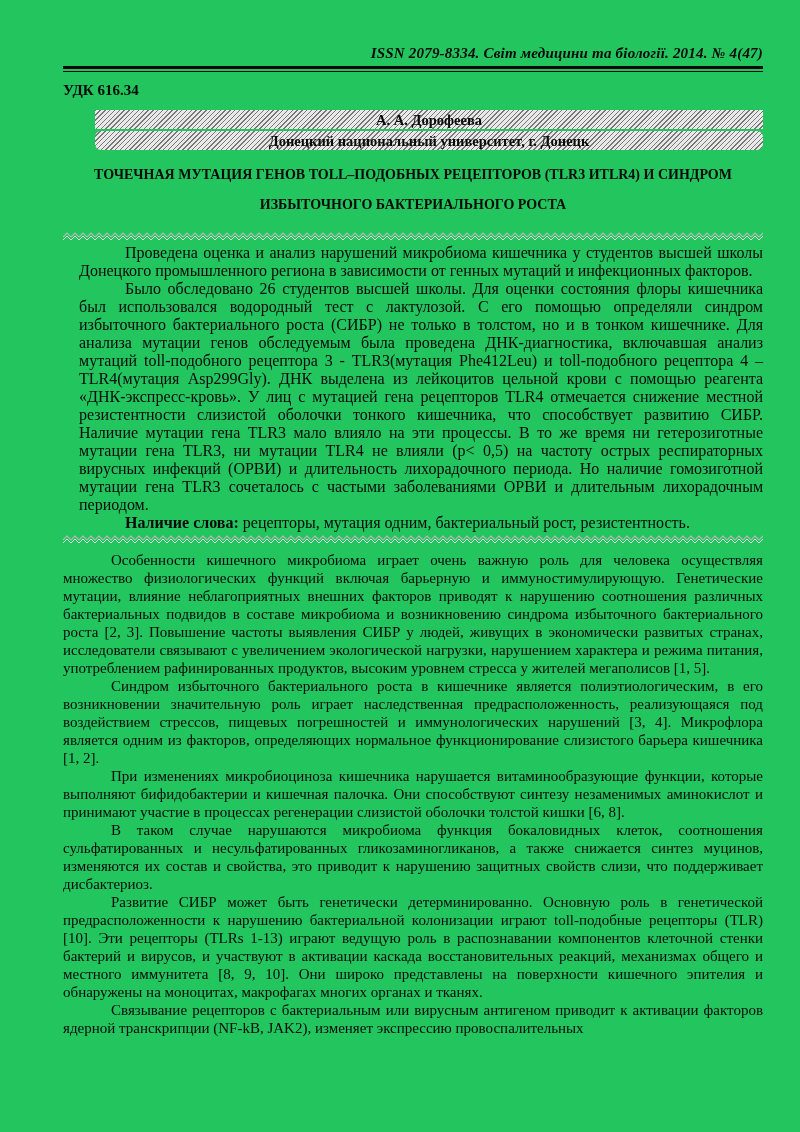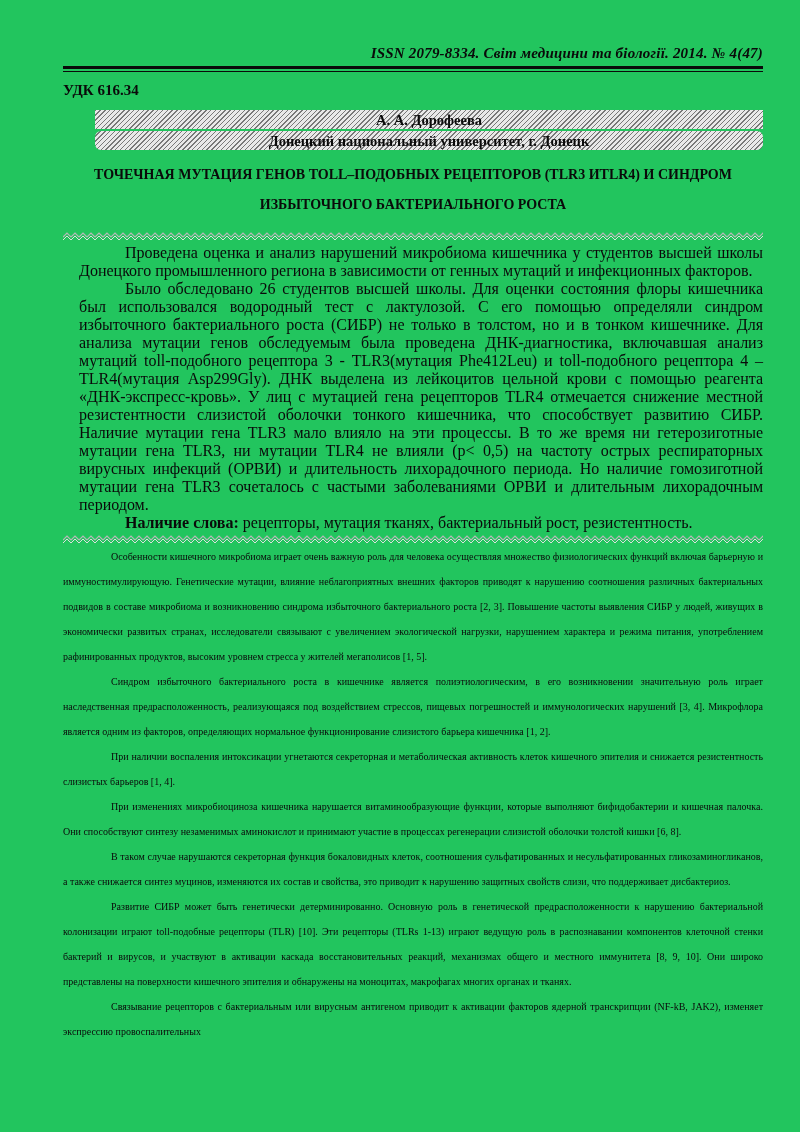--- a/index.html
+++ b/index.html
@@ -68,22 +68,23 @@
     line-height: 18px;
     text-align: justify;
     margin-left: 16px;
   }
   .abstract p {
     margin: 0;
     text-indent: 46px;
   }
   .kw-label { font-weight: bold; }
   .body-text {
-    font-size: 10px;
-    line-height: 25px;
+    margin-top: 7px;
+    font-size: 15px;
+    line-height: 18px;
     text-align: justify;
   }
   .body-text p {
     margin: 0;
     text-indent: 48px;
   }
   .page-number {
     position: absolute;
     top: 1052px;
     left: 0;
@@ -119,40 +120,39 @@
             <path d="M0,8 L4,4 L8,8" fill="none" stroke="#dedede" stroke-width="1"></path>
           </pattern>
         </defs>
         <rect width="100%" height="9" fill="url(#zz1)"></rect>
       </svg>
     </div>
 
     <div class="abstract">
       <p>Проведена оценка и анализ нарушений микробиома кишечника у студентов высшей школы Донецкого промышленного региона в зависимости от генных мутаций и инфекционных факторов.</p>
       <p>Было обследовано 26 студентов высшей школы. Для оценки состояния флоры кишечника был использовался водородный тест с лактулозой. С его помощью определяли синдром избыточного бактериального роста (СИБР) не только в толстом, но и в тонком кишечнике. Для анализа мутации генов обследуемым была проведена ДНК-диагностика, включавшая анализ мутаций toll-подобного рецептора 3 - TLR3(мутация Phe412Leu) и toll-подобного рецептора 4 – TLR4(мутация Asp299Gly). ДНК выделена из лейкоцитов цельной крови с помощью реагента «ДНК-экспресс-кровь». У лиц с мутацией гена рецепторов TLR4 отмечается снижение местной резистентности слизистой оболочки тонкого кишечника, что способствует развитию СИБР. Наличие мутации гена TLR3 мало влияло на эти процессы. В то же время ни гетерозиготные мутации гена TLR3, ни мутации TLR4 не влияли (р&lt; 0,5) на частоту острых респираторных вирусных инфекций (ОРВИ) и длительность лихорадочного периода. Но наличие гомозиготной мутации гена TLR3 сочеталось с частыми заболеваниями ОРВИ и длительным лихорадочным периодом.</p>
-      <p><span class="kw-label">Наличие слова:</span><span> рецепторы, мутация тканях, бактериальный рост, резистентность.</span></p>
+      <p><span class="kw-label">Наличие слова:</span><span> рецепторы, мутация одним, бактериальный рост, резистентность.</span></p>
     </div>
 
     <div class="zigzag bottom">
       <svg width="100%" height="9" preserveAspectRatio="none">
         <defs>
           <pattern id="zz2" width="8" height="9" patternUnits="userSpaceOnUse">
             <path d="M0,5 L4,1 L8,5" fill="none" stroke="#b9b9b9" stroke-width="1.1"></path>
             <path d="M0,8 L4,4 L8,8" fill="none" stroke="#dedede" stroke-width="1"></path>
           </pattern>
         </defs>
         <rect width="100%" height="9" fill="url(#zz2)"></rect>
       </svg>
     </div>
 
     <div class="body-text">
       <p>Особенности кишечного микробиома играет очень важную роль для человека осуществляя множество физиологических функций включая барьерную и иммуностимулирующую. Генетические мутации, влияние неблагоприятных внешних факторов приводят к нарушению соотношения различных бактериальных подвидов в составе микробиома и возникновению синдрома избыточного бактериального роста [2, 3]. Повышение частоты выявления СИБР у людей, живущих в экономически развитых странах, исследователи связывают с увеличением экологической нагрузки, нарушением характера и режима питания, употреблением рафинированных продуктов, высоким уровнем стресса у жителей мегаполисов [1, 5].</p>
       <p>Синдром избыточного бактериального роста в кишечнике является полиэтиологическим, в его возникновении значительную роль играет наследственная предрасположенность, реализующаяся под воздействием стрессов, пищевых погрешностей и иммунологических нарушений [3, 4]. Микрофлора является одним из факторов, определяющих нормальное функционирование слизистого барьера кишечника [1, 2].</p>
-      <p>При наличии воспаления интоксикации угнетаются секреторная и метаболическая активность клеток кишечного эпителия и снижается резистентность слизистых барьеров [1, 4].</p>
       <p>При изменениях микробиоциноза кишечника нарушается витаминообразующие функции, которые выполняют бифидобактерии и кишечная палочка. Они способствуют синтезу незаменимых аминокислот и принимают участие в процессах регенерации слизистой оболочки толстой кишки [6, 8].</p>
-      <p>В таком случае нарушаются секреторная функция бокаловидных клеток, соотношения сульфатированных и несульфатированных гликозаминогликанов, а также снижается синтез муцинов, изменяются их состав и свойства, это приводит к нарушению защитных свойств слизи, что поддерживает дисбактериоз.</p>
+      <p>В таком случае нарушаются микробиома функция бокаловидных клеток, соотношения сульфатированных и несульфатированных гликозаминогликанов, а также снижается синтез муцинов, изменяются их состав и свойства, это приводит к нарушению защитных свойств слизи, что поддерживает дисбактериоз.</p>
       <p>Развитие СИБР может быть генетически детерминированно. Основную роль в генетической предрасположенности к нарушению бактериальной колонизации играют toll-подобные рецепторы (TLR) [10]. Эти рецепторы (TLRs 1-13) играют ведущую роль в распознавании компонентов клеточной стенки бактерий и вирусов, и участвуют в активации каскада восстановительных реакций, механизмах общего и местного иммунитета [8, 9, 10]. Они широко представлены на поверхности кишечного эпителия и обнаружены на моноцитах, макрофагах многих органах и тканях.</p>
       <p>Связывание рецепторов с бактериальным или вирусным антигеном приводит к активации факторов ядерной транскрипции (NF-kB, JAK2), изменяет экспрессию провоспалительных</p>
     </div>
 
   </div>
 
 </div>
 
 </body></html>

